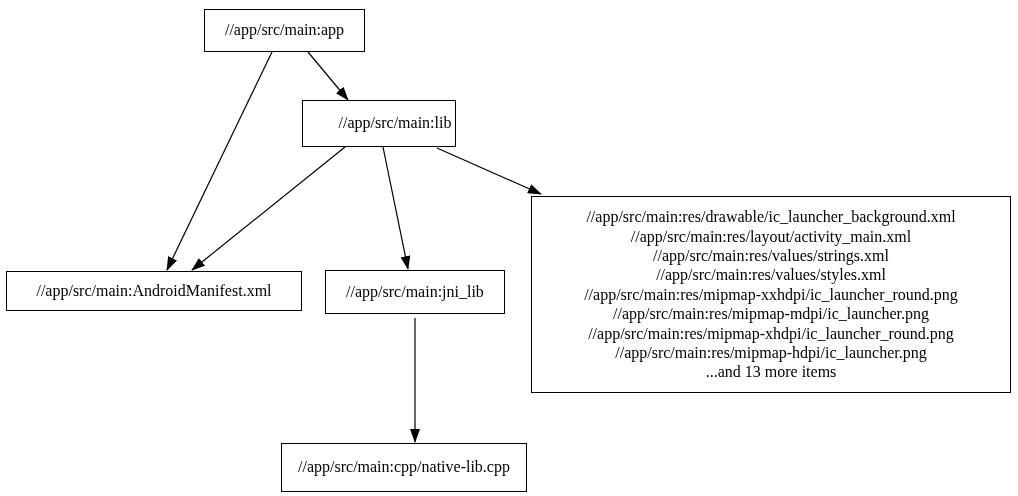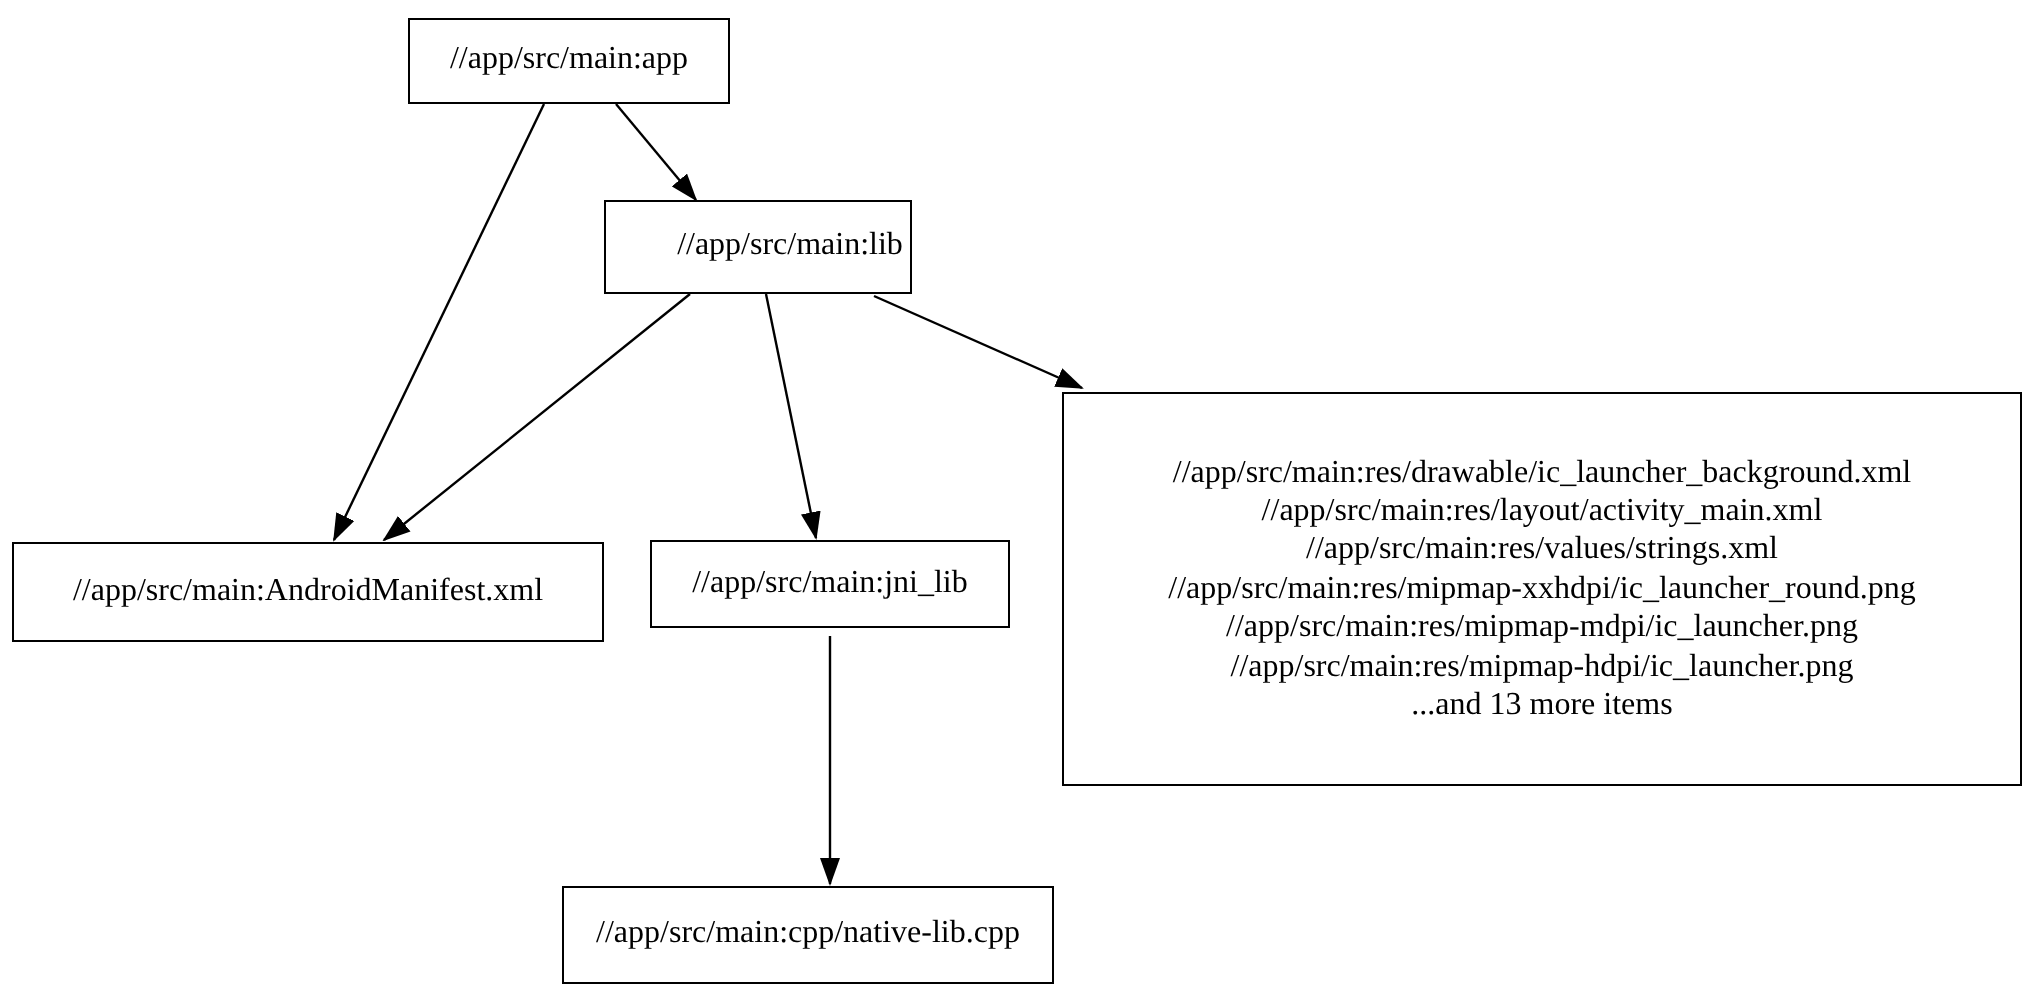--- a/index.html
+++ b/index.html
@@ -39,21 +39,21 @@
   .node.multi {
     flex-direction: column;
     justify-content: center;
     line-height: 19.4px;
   }
   .node.multi .res-line {
     display: block;
   }
   #node-app        { left: 204px; top: 9px;   width: 161px; height: 43px; }
   #node-lib        { left: 302px; top: 100px; width: 154px; height: 47px; padding-left: 32px; }
-  #node-manifest   { left: 6px;   top: 271px; width: 296px; height: 50px; }
+  #node-manifest   { left: 6px;   top: 271px; width: 296px; height: 40px; }
   #node-jni-lib    { left: 325px; top: 270px; width: 180px; height: 44px; }
   #node-resources  { left: 531px; top: 196px; width: 480px; height: 197px; }
   #node-native-lib { left: 281px; top: 443px; width: 246px; height: 49px; }
 </style>
 </head>
 <body>
 
 <div class="canvas">
 
   <svg class="edges" viewBox="0 0 1018 496" xmlns="http://www.w3.org/2000/svg">
@@ -83,22 +83,24 @@
   </div>
 
   <div class="node" id="node-jni-lib">
     <span>//app/src/main:jni_lib</span>
   </div>
 
   <div class="node multi" id="node-resources">
     <span class="res-line">//app/src/main:res/drawable/ic_launcher_background.xml</span>
     <span class="res-line">//app/src/main:res/layout/activity_main.xml</span>
     <span class="res-line">//app/src/main:res/values/strings.xml</span>
+    <span class="res-line">//app/src/main:res/values/styles.xml</span>
     <span class="res-line">//app/src/main:res/mipmap-xxhdpi/ic_launcher_round.png</span>
     <span class="res-line">//app/src/main:res/mipmap-mdpi/ic_launcher.png</span>
+    <span class="res-line">//app/src/main:res/mipmap-xhdpi/ic_launcher_round.png</span>
     <span class="res-line">//app/src/main:res/mipmap-hdpi/ic_launcher.png</span>
     <span class="res-line">...and 13 more items</span>
   </div>
 
   <div class="node" id="node-native-lib">
     <span>//app/src/main:cpp/native-lib.cpp</span>
   </div>
 
 </div>
 

